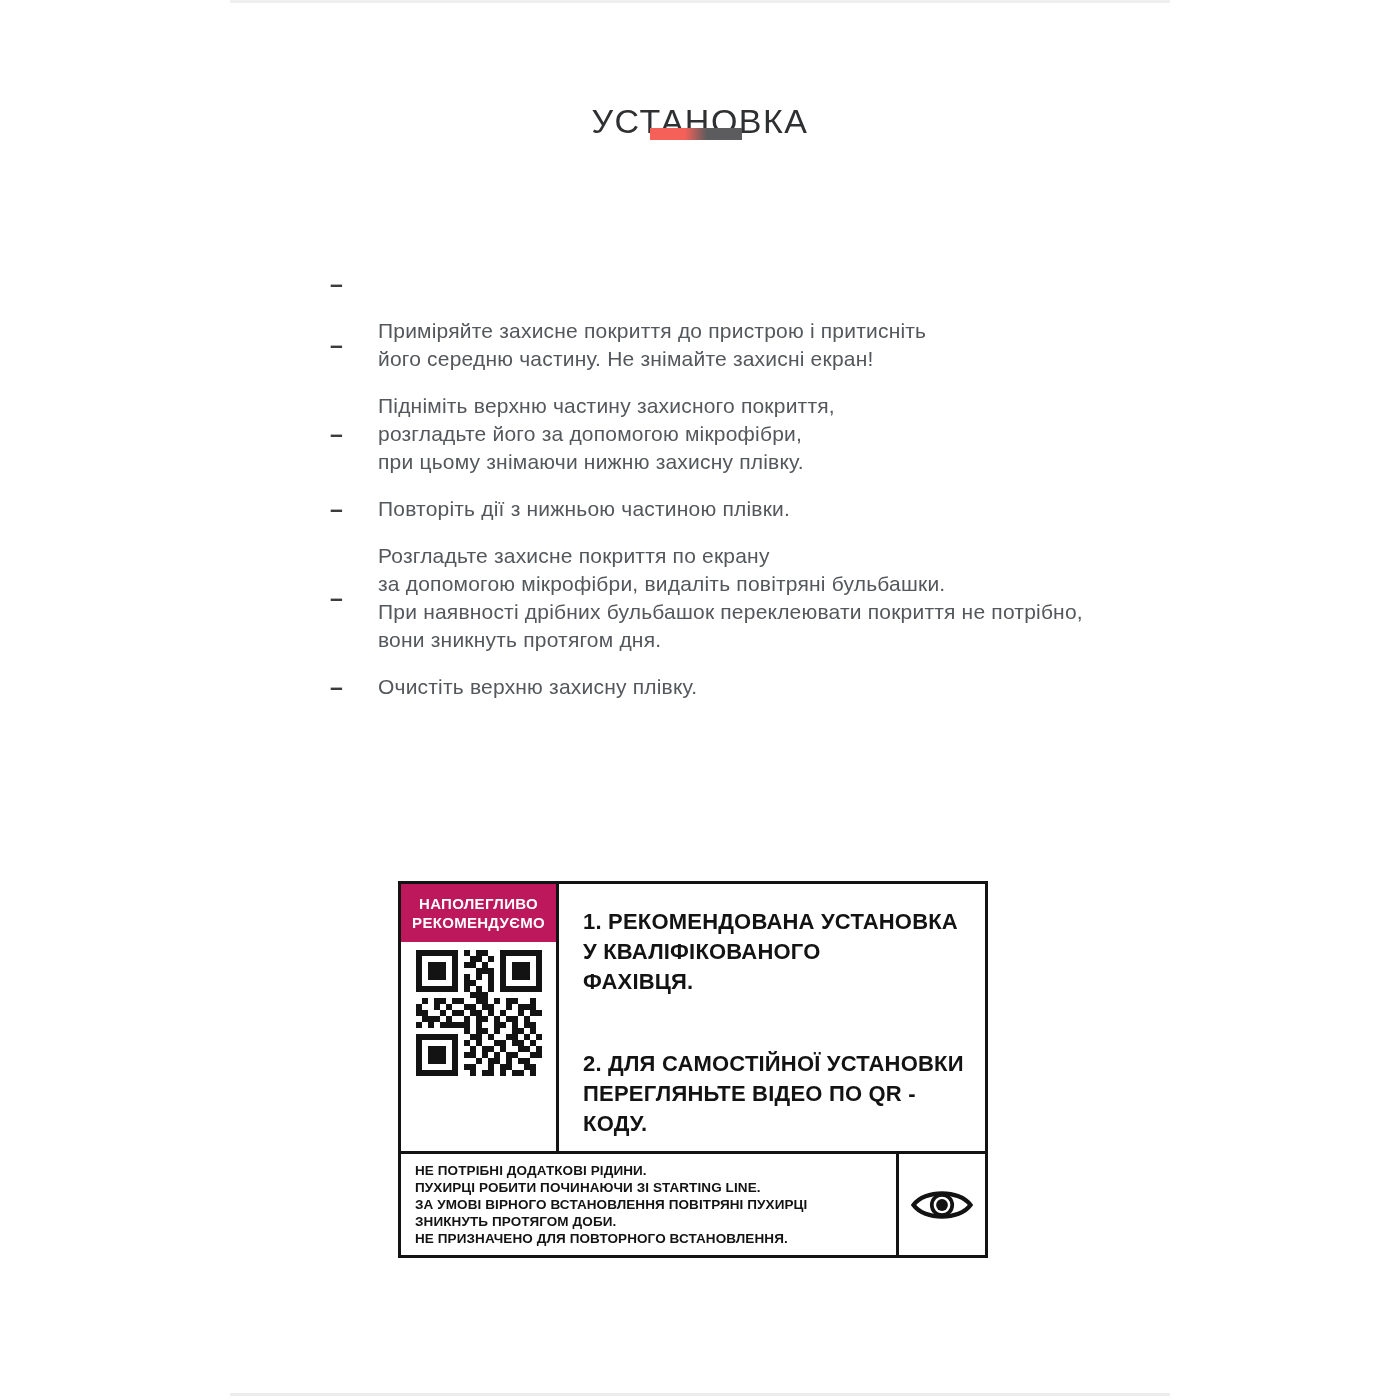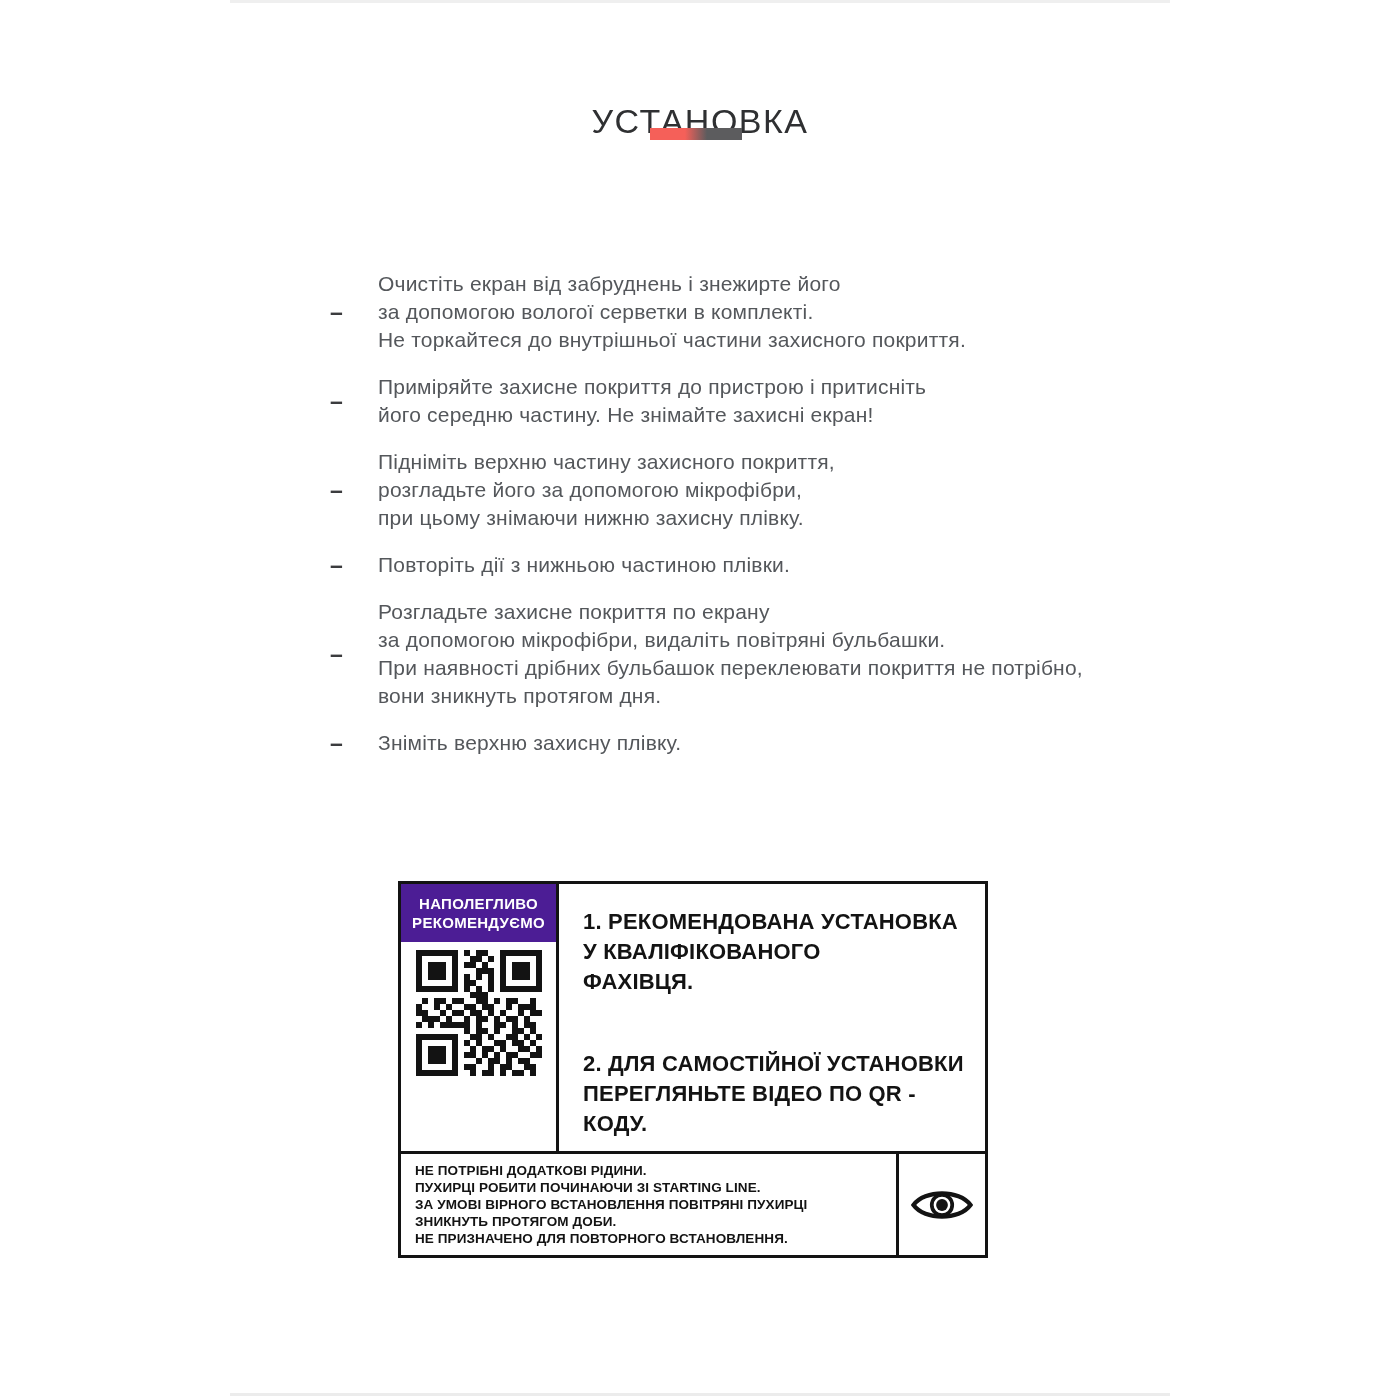--- a/index.html
+++ b/index.html
@@ -34,21 +34,21 @@
   .rec-box {
     position:absolute; left:398px; top:881px; width:590px;
     box-sizing:border-box; border:3px solid #131313; background:#fff;
   }
   .rec-top { display:flex; }
   .rec-left {
     flex:0 0 158px; width:158px; border-right:3px solid #131313;
     box-sizing:border-box;
   }
   .rec-badge {
-    background:#4c1d95; color:#ffffff; font-weight:700; font-size:15px;
+    background:#be185d; color:#ffffff; font-weight:700; font-size:15px;
     line-height:19px; text-align:center; padding:10px 4px;
     white-space:pre-line; letter-spacing:0.3px;
   }
   .qr-wrap { padding:8px 0 8px; display:flex; justify-content:center; }
   .qr-grid {
     display:grid; grid-template-columns:repeat(21,1fr);
     grid-template-rows:repeat(21,1fr); width:126px; height:126px;
   }
   .qm { background:#fff; } .qm.on { background:#131313; }
 
@@ -74,23 +74,20 @@
 <body>
 
 <div class="hairline top"></div>
 
 <h1 class="page-title">УСТАНОВКА</h1>
 <div class="title-divider" style="background: linear-gradient(90deg, rgb(245, 96, 89) 0%, rgb(245, 96, 89) 38%, rgb(92, 92, 94) 62%, rgb(92, 92, 94) 100%);"></div>
 
 <div class="instructions">
   <div class="instruction-item">
     <span class="dash-col">–</span>
-    <span class="instruction-text">Очистіть екран від забруднень і знежирте його
-за допомогою вологої серветки в комплекті.
-Не торкайтеся до внутрішньої частини захисного покриття.</span>
   </div>
   <div class="instruction-item">
     <span class="dash-col">–</span>
     <span class="instruction-text">Приміряйте захисне покриття до пристрою і притисніть
 його середню частину. Не знімайте захисні екран!</span>
   </div>
   <div class="instruction-item">
     <span class="dash-col">–</span>
     <span class="instruction-text">Підніміть верхню частину захисного покриття,
 розгладьте його за допомогою мікрофібри,
@@ -102,21 +99,21 @@
   </div>
   <div class="instruction-item">
     <span class="dash-col">–</span>
     <span class="instruction-text">Розгладьте захисне покриття по екрану
 за допомогою мікрофібри, видаліть повітряні бульбашки.
 При наявності дрібних бульбашок переклеювати покриття не потрібно,
 вони зникнуть протягом дня.</span>
   </div>
   <div class="instruction-item">
     <span class="dash-col">–</span>
-    <span class="instruction-text">Зніміть верхню захисну плівку.</span>
+    <span class="instruction-text">Очистіть верхню захисну плівку.</span>
   </div>
 </div>
 
 <div class="rec-box">
   <div class="rec-top">
     <div class="rec-left">
       <div class="rec-badge">НАПОЛЕГЛИВО
 РЕКОМЕНДУЄМО</div>
       <div class="qr-wrap">
         <div class="qr-grid">

